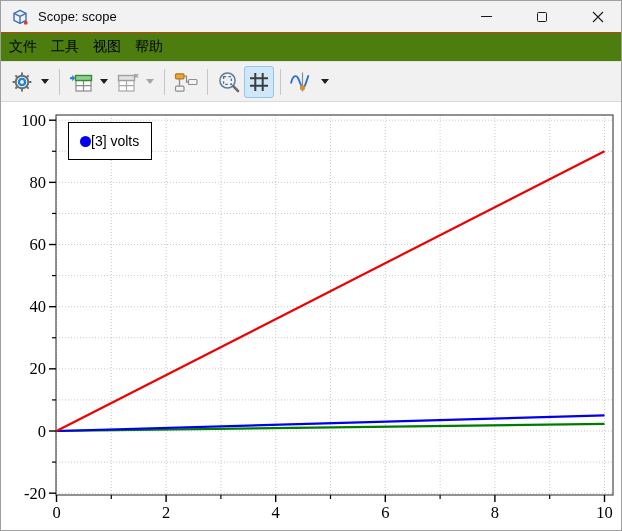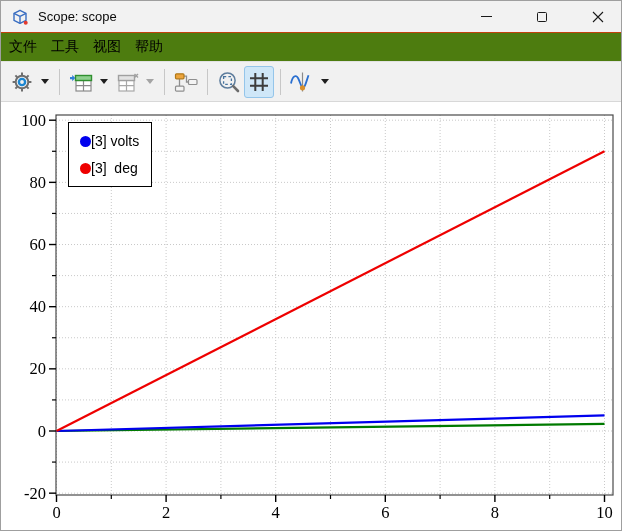--- a/index.html
+++ b/index.html
@@ -225,20 +225,16 @@
         <line x1="55" y1="49.27999999999997" x2="51" y2="49.27999999999997" stroke="#000" stroke-width="1.2"></line>
         <polyline points="55.5,329 603.5,321.8516" fill="none" stroke="#007a00" stroke-width="2.2"></polyline>
         <polyline points="55.5,329 603.5,313.46" fill="none" stroke="#0000ee" stroke-width="2.2"></polyline>
         <polyline points="55.5,329 603.5,49.27999999999997" fill="none" stroke="#ee0000" stroke-width="2.2"></polyline>
       </svg>
     <div class="legend">
       <div class="legend-row">
         <span class="legend-dot" style="background: rgb(0, 0, 238);"></span>
         <span class="legend-label">[3] volts</span>
       </div>
-      <div class="legend-row">
-        <span class="legend-dot" style="background: rgb(238, 0, 0);"></span>
-        <span class="legend-label">[3]  deg</span>
-      </div>
     </div>
   </div>
 
 </div>
 
 </body></html>

